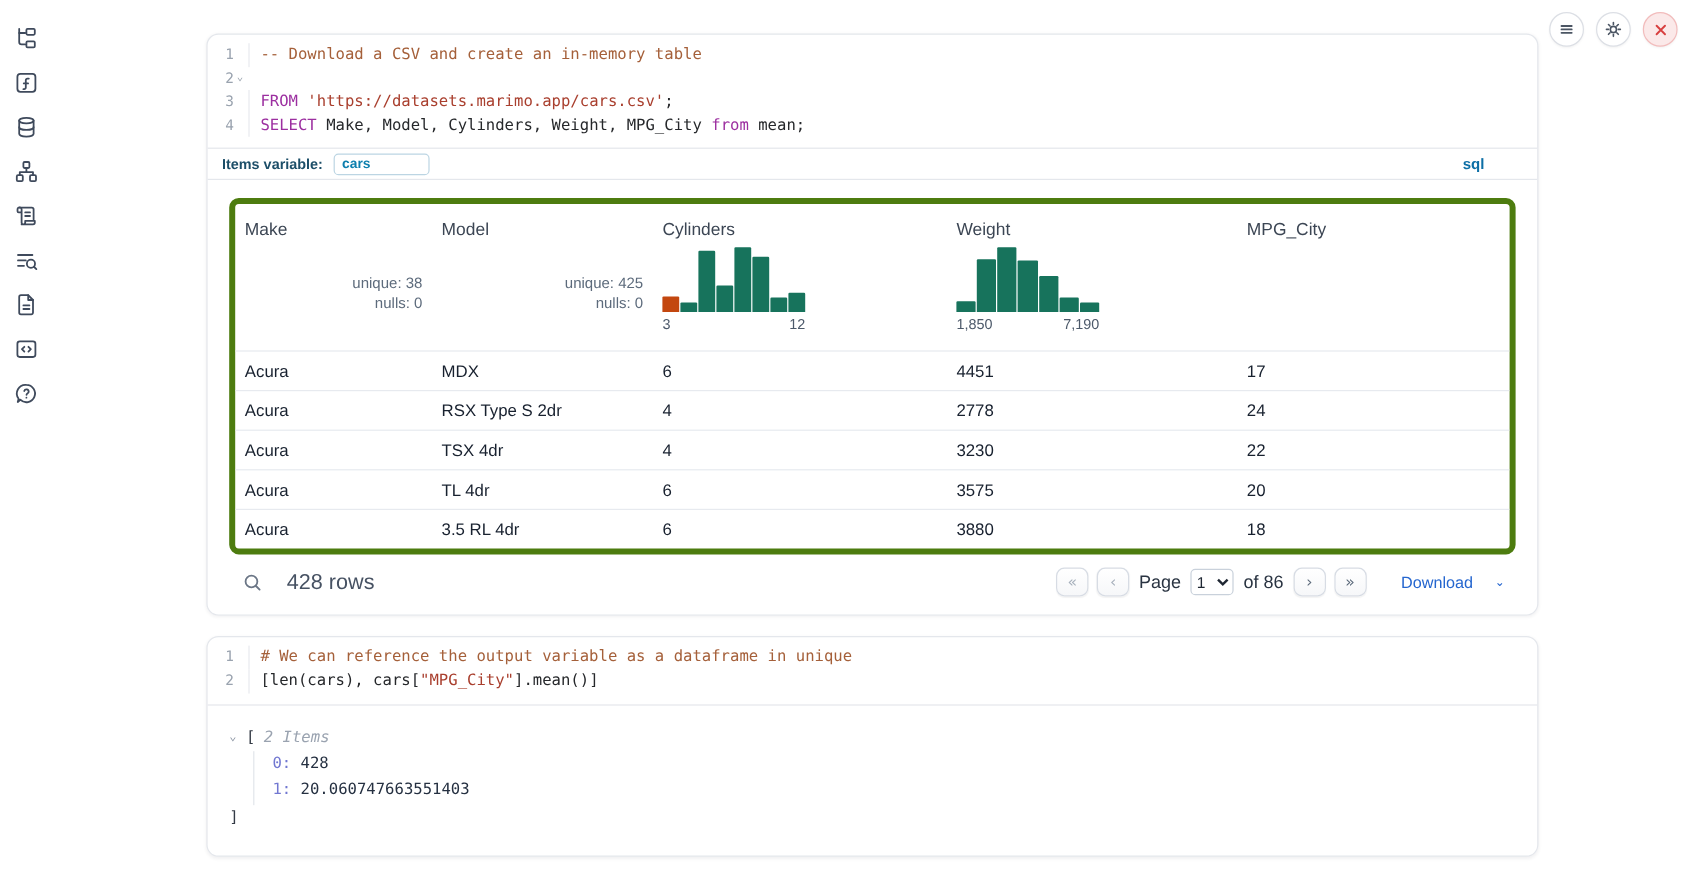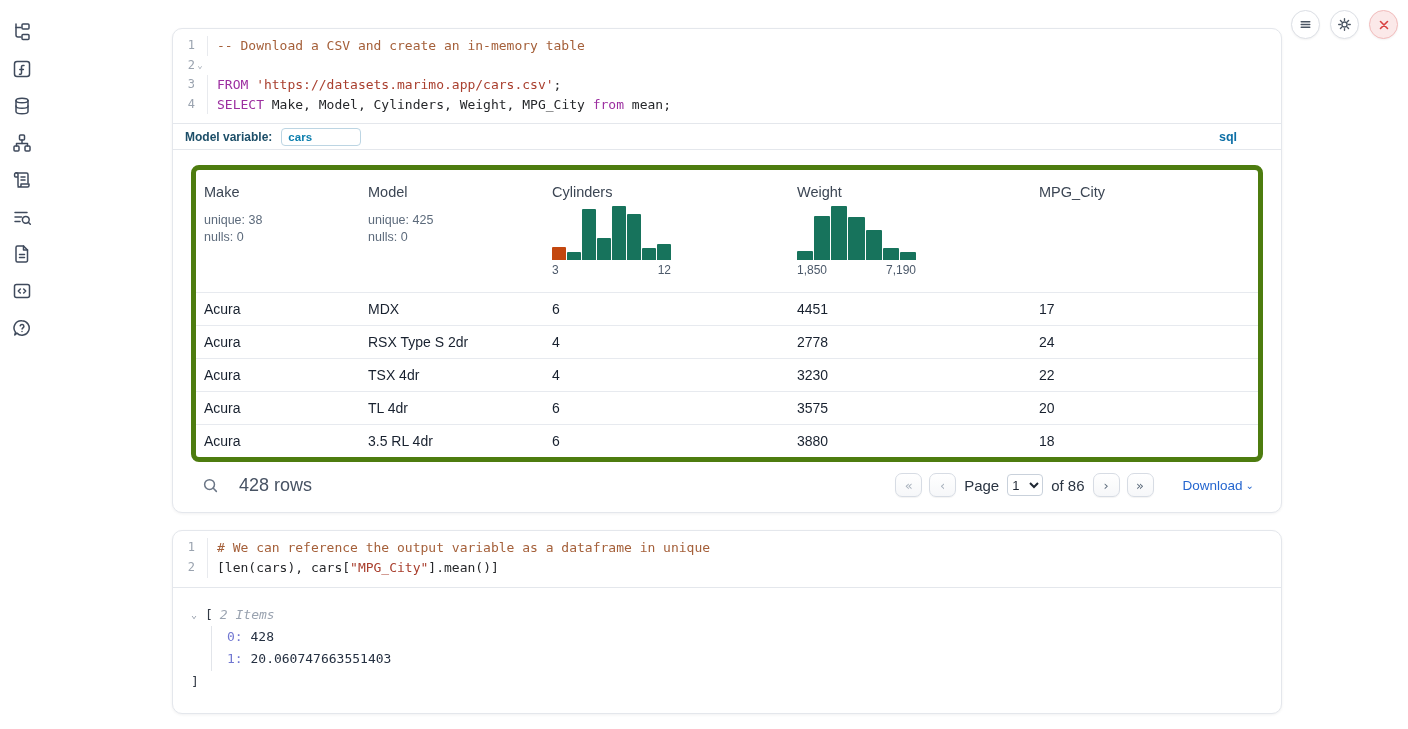--- a/index.html
+++ b/index.html
@@ -51,21 +51,21 @@
     color: #0d7fae; padding: 0 6px; }
   .lang-badge { margin-left: auto; color: #0d6fa6; font-weight: bold; font-size: 12.5px;
     padding-right: 32px; }
 
   
   .table-wrap { padding: 15px 18px 4px; }
   .data-table { border: 5px solid #4d7c0f; border-radius: 8px; overflow: hidden; }
   .t-head, .t-row { display: grid; grid-template-columns: 164px 184px 245px 242px 1fr; }
   .th { padding: 14px 8px 15px; }
   .col-title { font-size: 14.5px; color: #3c4654; }
-  .stats { margin-top: 12px; font-size: 12.5px; color: #5d6b7c; line-height: 16.5px; }
+  .stats { margin-top: 28px; font-size: 12.5px; color: #5d6b7c; line-height: 16.5px; text-align: right; }
   .hist { margin-top: 6px; width: 119px; }
   .hist-bars { display: flex; align-items: flex-end; gap: 1px; height: 54px; }
   .hist-bar { flex: 1; border-radius: 1px 1px 0 0; }
   .hist-labels { display: flex; justify-content: space-between; font-size: 12px;
     color: #4c596a; margin-top: 3px; }
   .t-row { border-top: 1px solid #e7eaef; height: 33px; align-items: center;
     font-size: 14px; color: #18212f; cursor: default; }
   .td { padding: 0 8px; }
 
   
@@ -75,21 +75,21 @@
   .row-count { margin-left: 18px; font-size: 18px; color: #475263; }
   .pager { margin-left: auto; display: flex; align-items: center; gap: 7px; }
   .pg-btn { width: 27px; height: 24px; border: 1px solid #d7dce4; border-radius: 7px;
     background: linear-gradient(#fff, #f6f7f9); color: #5d6b7c; font-size: 13px;
     display: flex; align-items: center; justify-content: center; cursor: pointer;
     box-shadow: 0 1px 1px rgba(0,0,0,.05); font-family: "DejaVu Sans", sans-serif; }
   .pg-btn.muted { color: #a7b0bc; }
   .pg-label { font-size: 15px; color: #2a3442; margin: 0 1px; }
   .page-select { height: 22px; min-width: 36px; border: 1px solid #c9d1db; border-radius: 4px;
     font-size: 13px; color: #1f2733; background: #fff; }
-  .download { margin-left: 22px; display: flex; align-items: center; gap: 3px;
+  .download { margin-left: 22px; display: flex; align-items: center; gap: 18px;
     background: none; border: none; color: #2566cf; font-size: 13.5px; cursor: pointer;
     font-family: "Liberation Sans", sans-serif; }
   .download .chev { font-size: 10px; color: #2566cf; }
 
   
   .py-output { border-top: 1px solid #e4e7ec; padding: 16px 18px 20px;
     font-family: "DejaVu Sans Mono", monospace; font-size: 13px; color: #253041; }
   .tree-line { line-height: 22px; display: flex; align-items: center; }
   .tree-chev { font-size: 10px; color: #8892a0; width: 14px; cursor: pointer; }
   .bracket { color: #333a45; }
@@ -217,21 +217,21 @@
         <div class="code-line">
           <span class="gutter">
             <span class="ln">4</span>
             <span class="fold"></span>
           </span>
           <span class="code-text"><span class="tok-keyword">SELECT</span><span class="tok-plain"> Make, Model, Cylinders, Weight, MPG_City </span><span class="tok-keyword">from</span><span class="tok-plain"> mean;</span></span>
         </div>
       </div>
 
     <div class="outvar-bar">
-      <span class="outvar-label">Model variable:</span>
+      <span class="outvar-label">Items variable:</span>
       <input class="outvar-input" value="cars" style="">
       <span class="lang-badge">sql</span>
     </div>
 
     <div class="table-wrap">
       <div class="data-table">
         <div class="t-head" id="table-head">
             <div class="th">
               <div class="col-title">Make</div>
               <div class="stats">

